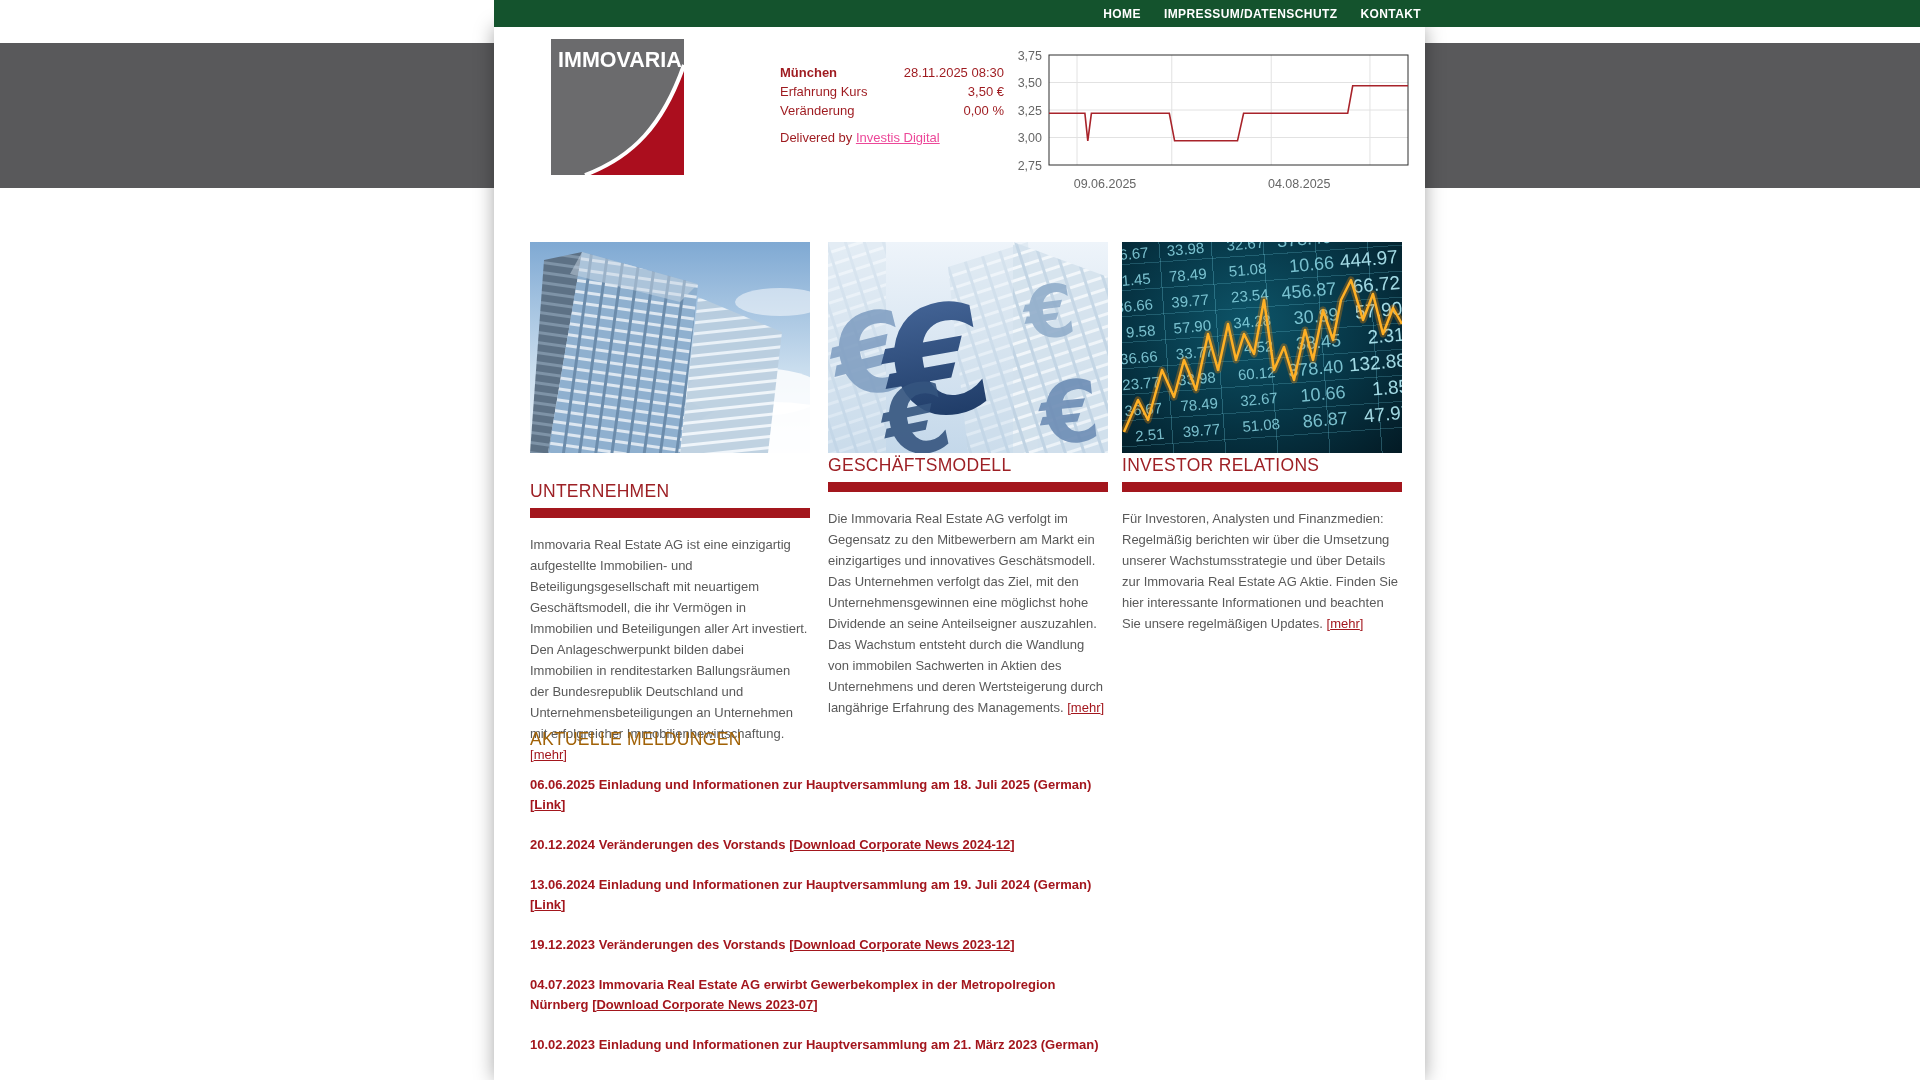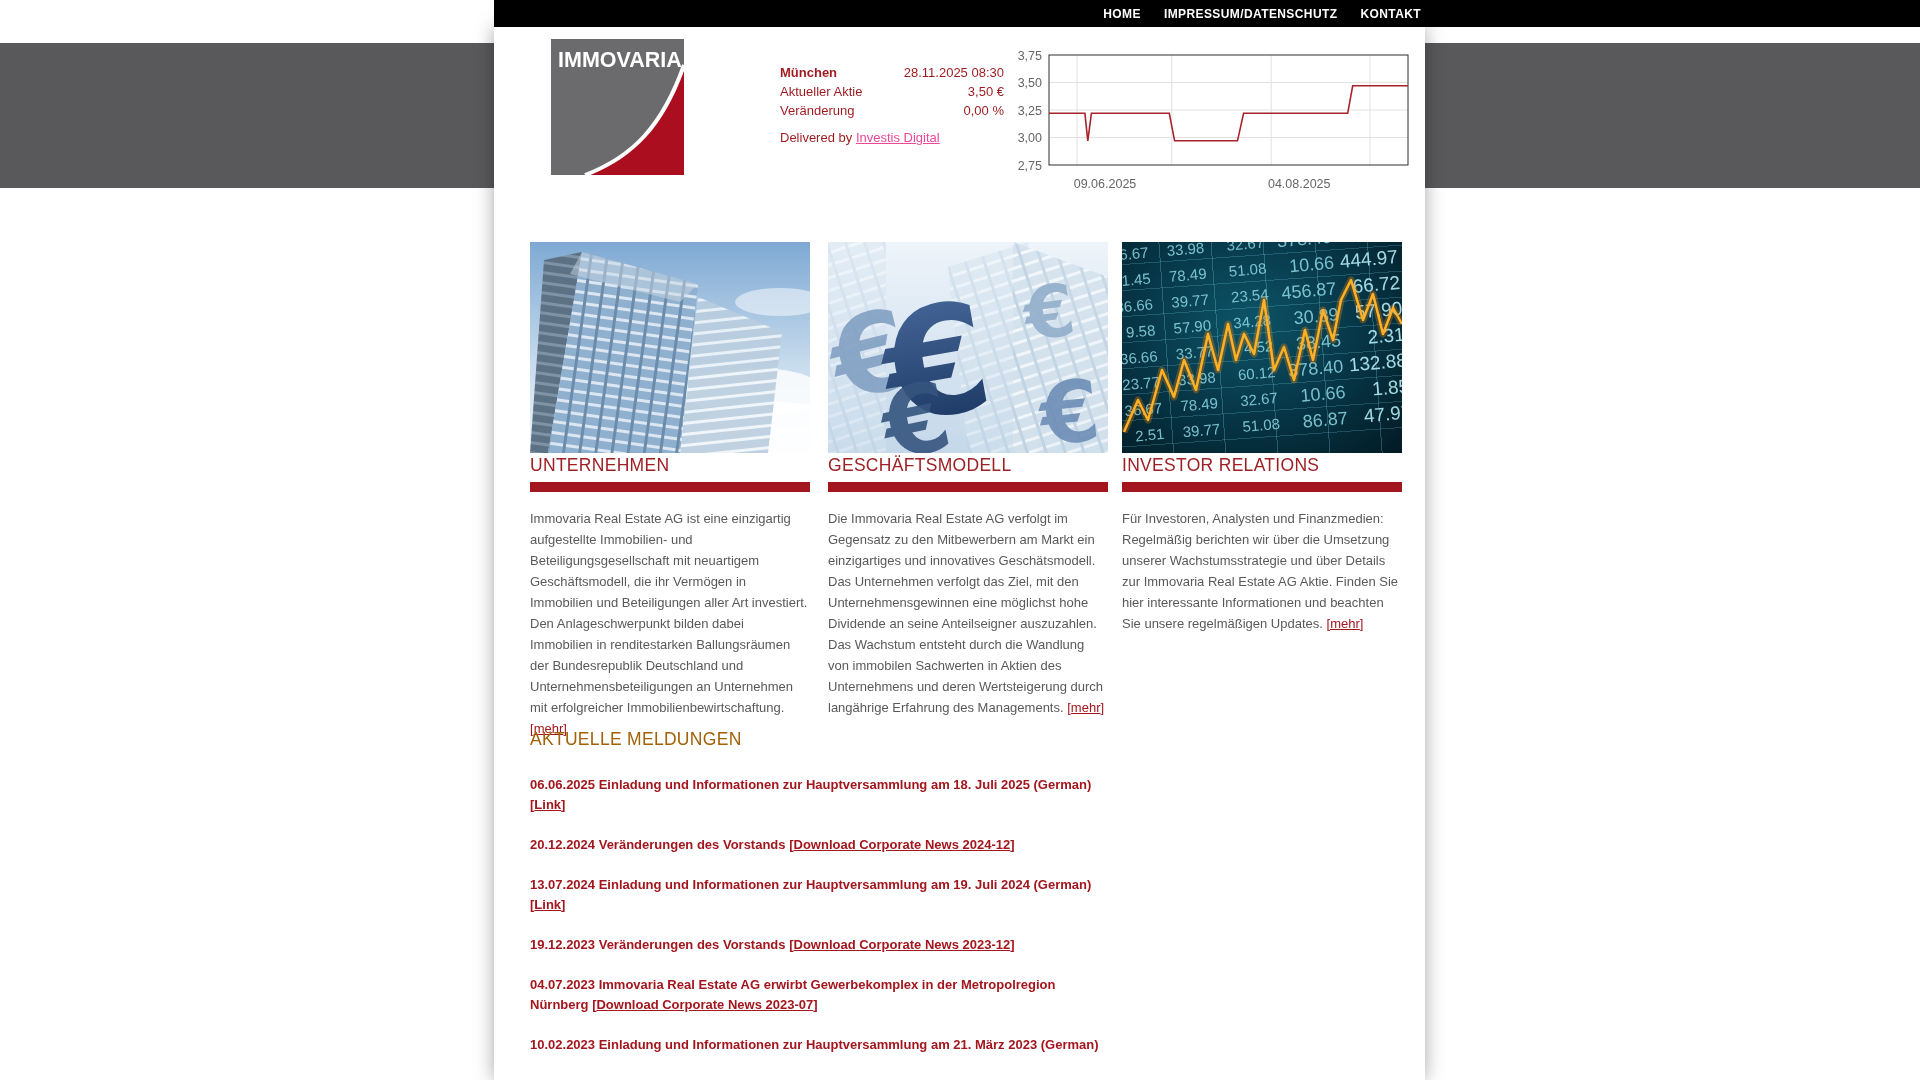--- a/index.html
+++ b/index.html
@@ -3,21 +3,21 @@
 <meta charset="utf-8">
 <style>
   html,body{margin:0;padding:0;}
   body{font-family:"Liberation Sans",sans-serif;background:#ffffff;}
   .page{position:relative;width:1920px;height:1080px;background:#ffffff;overflow:hidden;}
 
   
   .gray-band{position:absolute;left:0;top:43px;width:1920px;height:145px;background:#59595b;}
 
   
-  .topbar{position:absolute;left:494px;top:0;width:1426px;height:27px;background:#000000;
+  .topbar{position:absolute;left:494px;top:0;width:1426px;height:27px;background:#14532d;
           display:flex;align-items:center;justify-content:flex-end;box-sizing:border-box;padding-right:499px;gap:23px;z-index:5;}
   .topbar a{color:#ffffff;font-size:12px;font-weight:bold;letter-spacing:.4px;text-decoration:none;cursor:pointer;white-space:nowrap;}
 
   
   .content{position:absolute;left:494px;top:27px;width:931px;height:1053px;background:#ffffff;
            box-shadow:0 0 18px rgba(0,0,0,.35);z-index:2;}
 
   
   .logo{position:absolute;left:49px;top:12px;width:133px;height:136px;cursor:pointer;padding-left:8px;}
 
@@ -43,21 +43,21 @@
       repeating-linear-gradient(-4deg, transparent 0 25px, rgba(120,215,235,.22) 25px 26px),
       radial-gradient(ellipse at 45% 38%, #0d5468 0%, #063444 55%, #031a24 100%);}
   #board-grid{position:absolute;left:-10px;top:-12px;width:300px;display:grid;
       grid-template-columns:48px 56px 60px 68px 64px;grid-auto-rows:26px;transform:rotate(-5deg);}
   #board-grid span{color:rgba(146,222,236,.82);text-align:right;font-size:15px;line-height:26px;padding-right:4px;}
   #board-grid span.c3{font-size:18px;} #board-grid span.c4{font-size:19px;color:rgba(180,236,246,.9);}
   .board svg{position:absolute;left:0;top:0;}
 
   
   .col{position:absolute;top:428px;width:280px;}
-  .col-0{left:36px;} .col-1{left:334px;} .col-2{left:628px;}
+  .col-0{left:36px;margin-top:26px;} .col-1{left:334px;} .col-2{left:628px;}
   .col h2{margin:0;font-size:17.5px;font-weight:400;color:#9d2025;letter-spacing:.3px;line-height:20px;}
   .col .redbar{height:10px;background:#a3161d;margin-top:7px;}
   .col p{margin:16px 0 0 0;font-size:13px;line-height:21px;color:#595959;}
   .more-link{color:#a3161d;}
   .more-link a{color:#a3161d;text-decoration:underline;cursor:pointer;}
 
   
   .news-heading{position:absolute;left:36px;top:702px;font-size:17.5px;font-weight:400;color:#a16207;letter-spacing:.3px;}
   .news-list{position:absolute;left:36px;top:748px;width:575px;}
   .news-item{font-size:13px;font-weight:bold;color:#a3161d;line-height:20px;margin-bottom:20px;}
@@ -87,21 +87,21 @@
         <text x="7" y="28" font-size="21.5" font-weight="bold" fill="#ffffff" font-family="Liberation Sans, sans-serif">IMMOVARIA</text>
       </svg>
     </div>
 
     <div class="ticker">
       <div class="ticker-row">
         <span class="lbl bold">München</span>
         <span class="val">28.11.2025 08:30</span>
       </div>
       <div class="ticker-row">
-        <span class="lbl">Aktueller Aktie</span>
+        <span class="lbl">Erfahrung Kurs</span>
         <span class="val">3,50 €</span>
       </div>
       <div class="ticker-row">
         <span class="lbl">Veränderung</span>
         <span class="val">0,00 %</span>
       </div>
       <div class="delivered">
         <span>Delivered by</span>
         <a>Investis Digital</a>
       </div>
@@ -268,21 +268,21 @@
     <div class="news-list">
       <div class="news-item">
         <span>06.06.2025 Einladung und Informationen zur Hauptversammlung am 18. Juli 2025 (German)</span>
         <span class="news-link-wrap"><span>[</span><a>Link</a><span>]</span></span>
       </div>
       <div class="news-item">
         <span>20.12.2024 Veränderungen des Vorstands</span>
         <span class="news-link-wrap"><span>[</span><a>Download Corporate News 2024-12</a><span>]</span></span>
       </div>
       <div class="news-item">
-        <span>13.07.2024 Einladung und Informationen zur Hauptversammlung am 19. Juli 2024 (German)</span>
+        <span>13.06.2024 Einladung und Informationen zur Hauptversammlung am 19. Juli 2024 (German)</span>
         <span class="news-link-wrap"><span>[</span><a>Link</a><span>]</span></span>
       </div>
       <div class="news-item">
         <span>19.12.2023 Veränderungen des Vorstands</span>
         <span class="news-link-wrap"><span>[</span><a>Download Corporate News 2023-12</a><span>]</span></span>
       </div>
       <div class="news-item">
         <span>04.07.2023 Immovaria Real Estate AG erwirbt Gewerbekomplex in der Metropolregion Nürnberg</span>
         <span class="news-link-wrap"><span>[</span><a>Download Corporate News 2023-07</a><span>]</span></span>
       </div>

